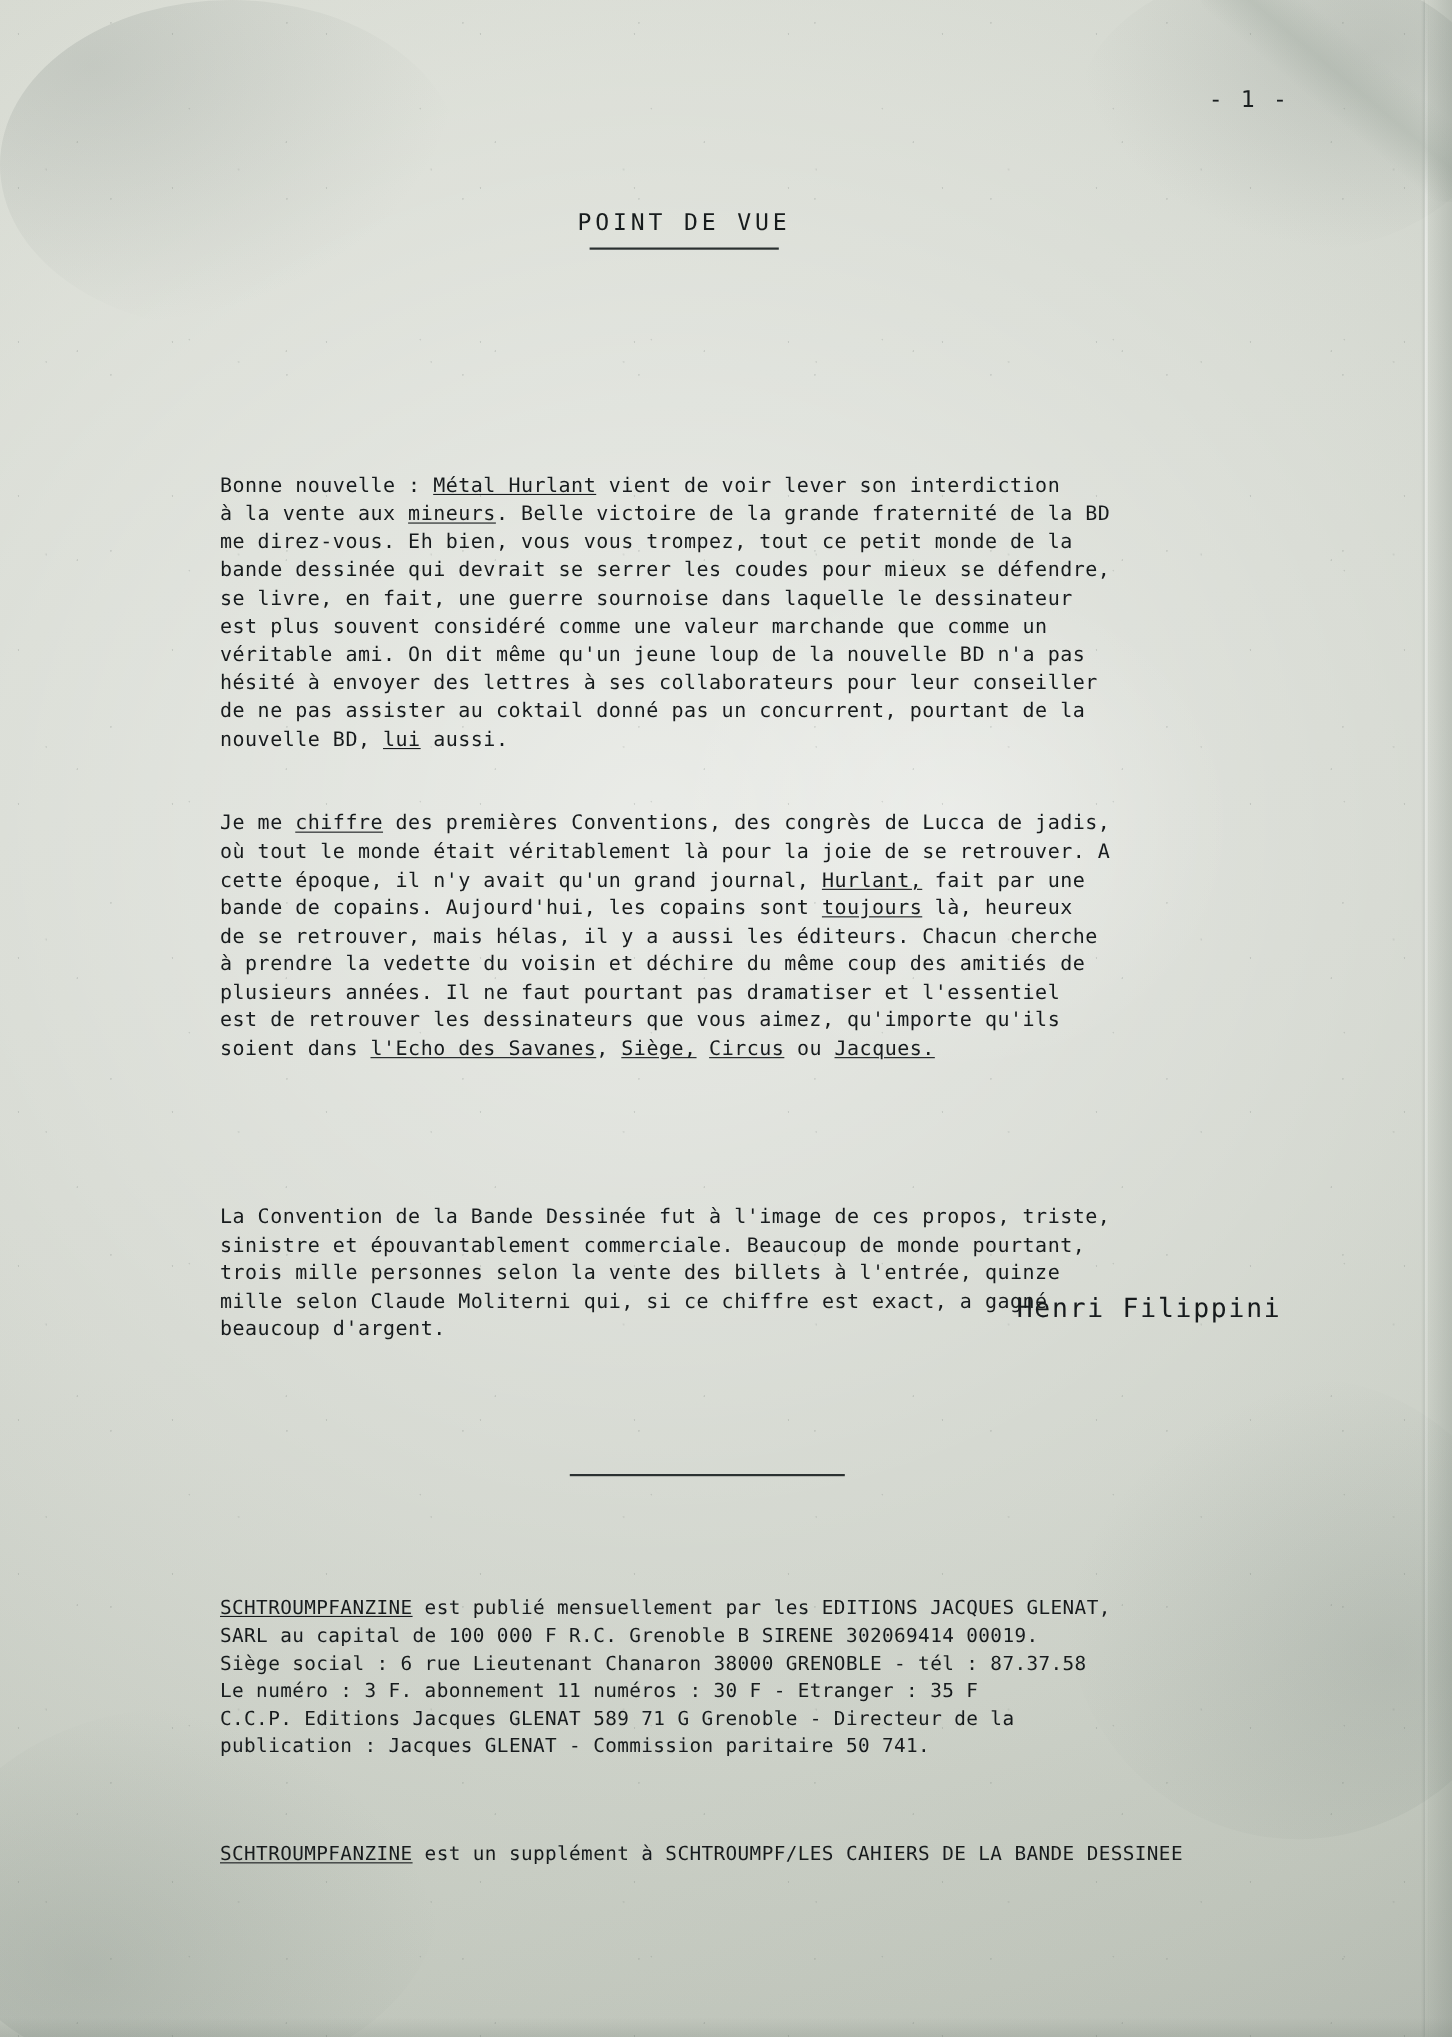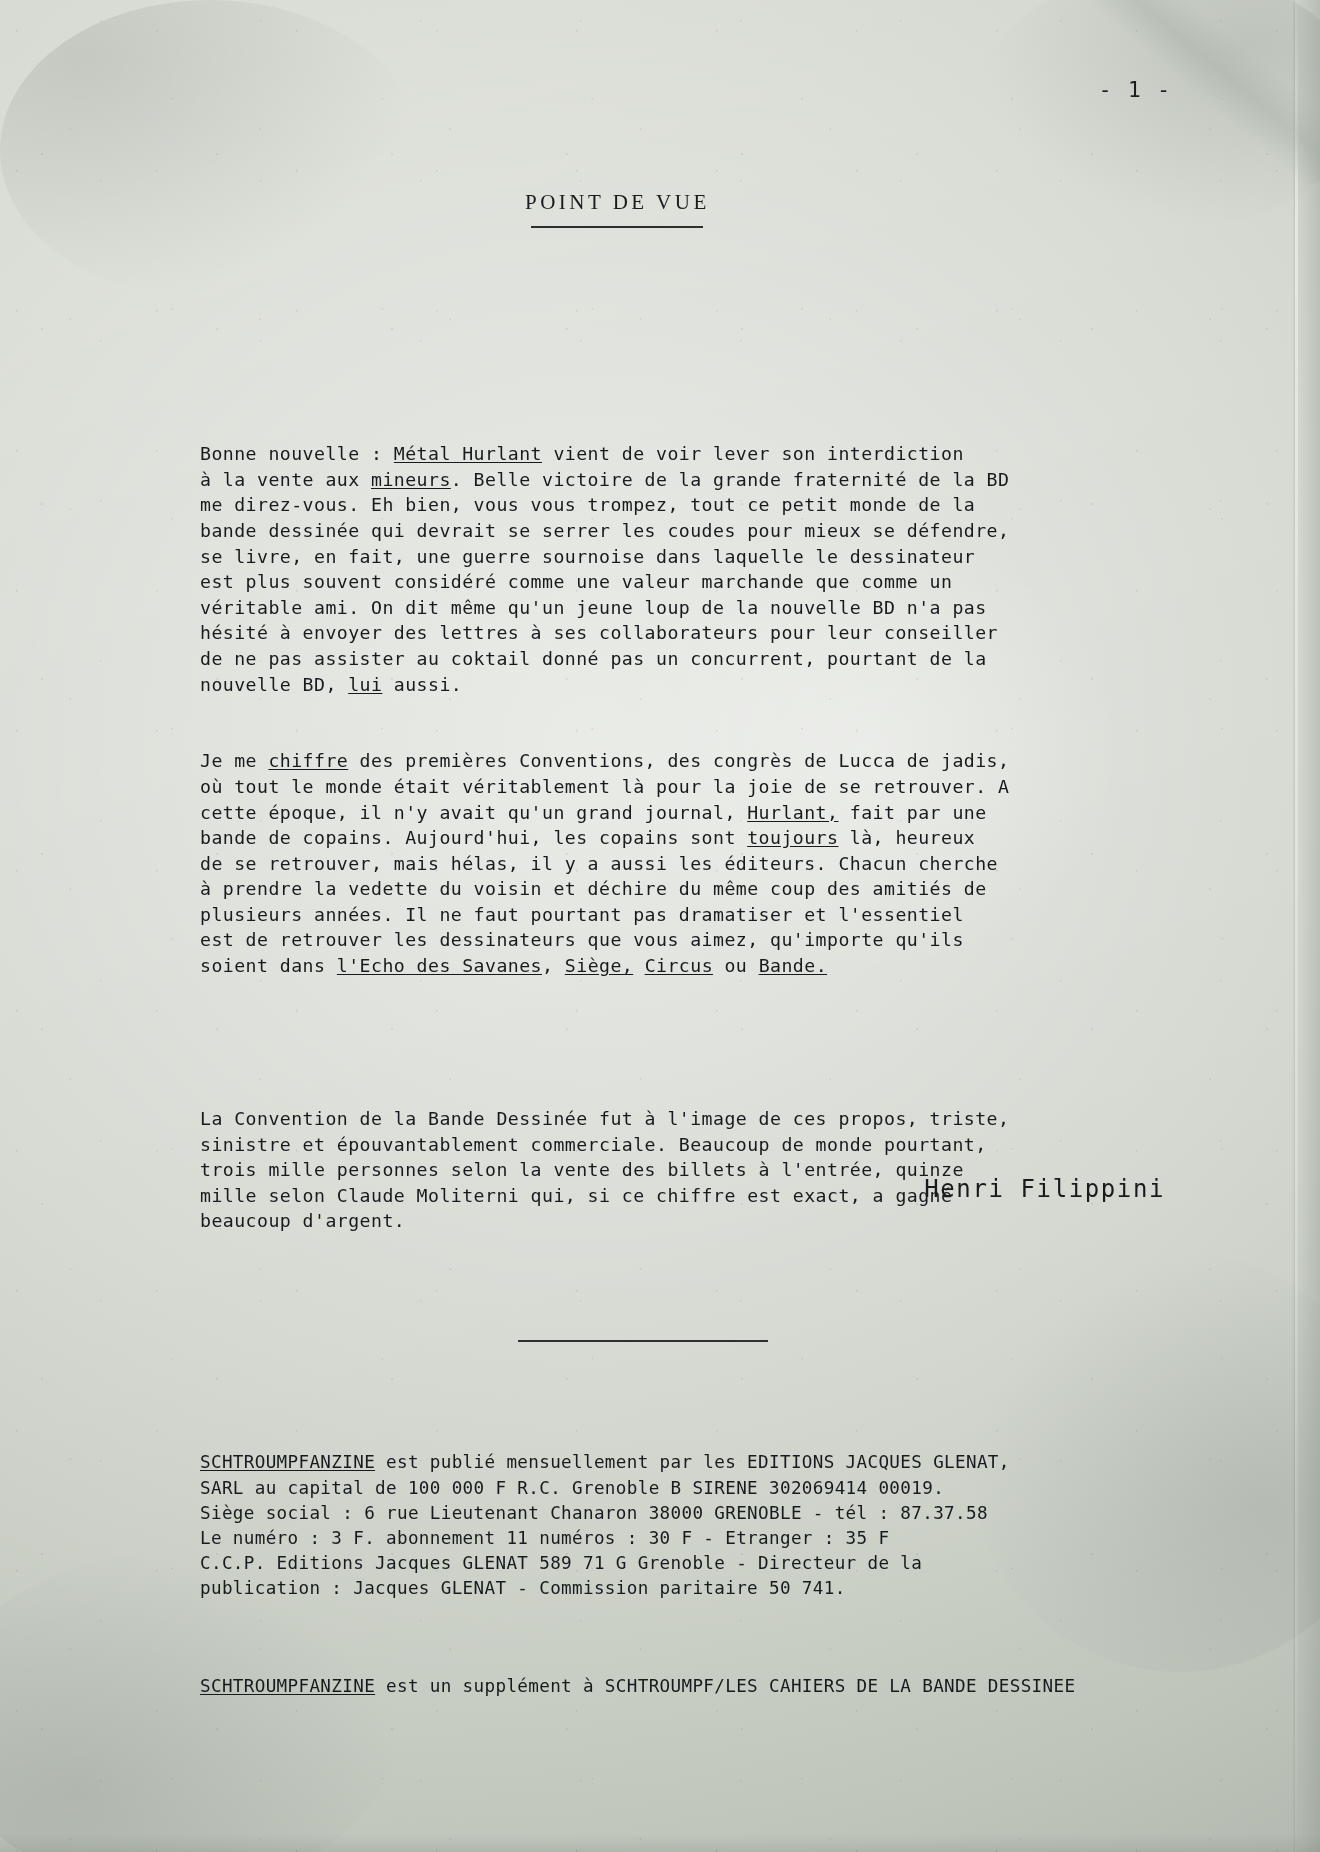--- a/index.html
+++ b/index.html
@@ -82,38 +82,37 @@
     font-size: 21px;
     letter-spacing: 2px;
     color: #1a1f20;
   }
 
   .title-block {
     position: absolute;
     left: 525px;
     top: 190px;
     text-align: right;
-    font-family: Liberation Serif, serif;
   }
   .title {
     font-size: 21px;
     letter-spacing: 3.5px;
     color: #171c1d;
   }
   .title-rule {
     width: 172px;
     height: 2px;
     background: #2a3030;
     margin: 11px auto 0 auto;
   }
 
   .body-text {
     position: absolute;
     left: 200px;
-    top: 390px;
+    top: 378px;
     width: 980px;
     font-size: 18.2px;
     line-height: 25.6px;
     letter-spacing: 0.45px;
     color: #171b1d;
     white-space: pre-wrap;
   }
 
   .para { margin: 0 0 0 0; }
   .para + .para { margin-top: 0; }
@@ -204,21 +203,21 @@
 de ne pas assister au coktail donné pas un concurrent, pourtant de la
 nouvelle BD, <u class="ul">lui</u> aussi.</div>
       <div class="para">Je me <u class="ul">chiffre</u> des premières Conventions, des congrès de Lucca de jadis,
 où tout le monde était véritablement là pour la joie de se retrouver. A
 cette époque, il n'y avait qu'un grand journal, <u class="ul">Hurlant,</u> fait par une
 bande de copains. Aujourd'hui, les copains sont <u class="ul">toujours</u> là, heureux
 de se retrouver, mais hélas, il y a aussi les éditeurs. Chacun cherche
 à prendre la vedette du voisin et déchire du même coup des amitiés de
 plusieurs années. Il ne faut pourtant pas dramatiser et l'essentiel
 est de retrouver les dessinateurs que vous aimez, qu'importe qu'ils
-soient dans <u class="ul">l'Echo des Savanes</u>, <u class="ul">Siège,</u> <u class="ul">Circus</u> ou <u class="ul">Bande.</u></div>
+soient dans <u class="ul">l'Echo des Savanes</u>, <u class="ul">Siège,</u> <u class="ul">Circus</u> ou <u class="ul">Jacques.</u></div>
       <div class="gap"></div>
       <div class="para">La Convention de la Bande Dessinée fut à l'image de ces propos, triste,
 sinistre et épouvantablement commerciale. Beaucoup de monde pourtant,
 trois mille personnes selon la vente des billets à l'entrée, quinze
 mille selon Claude Moliterni qui, si ce chiffre est exact, a gagné
 beaucoup d'argent.</div>
     </div>
 
     <div class="signature">Henri Filippini</div>
 

